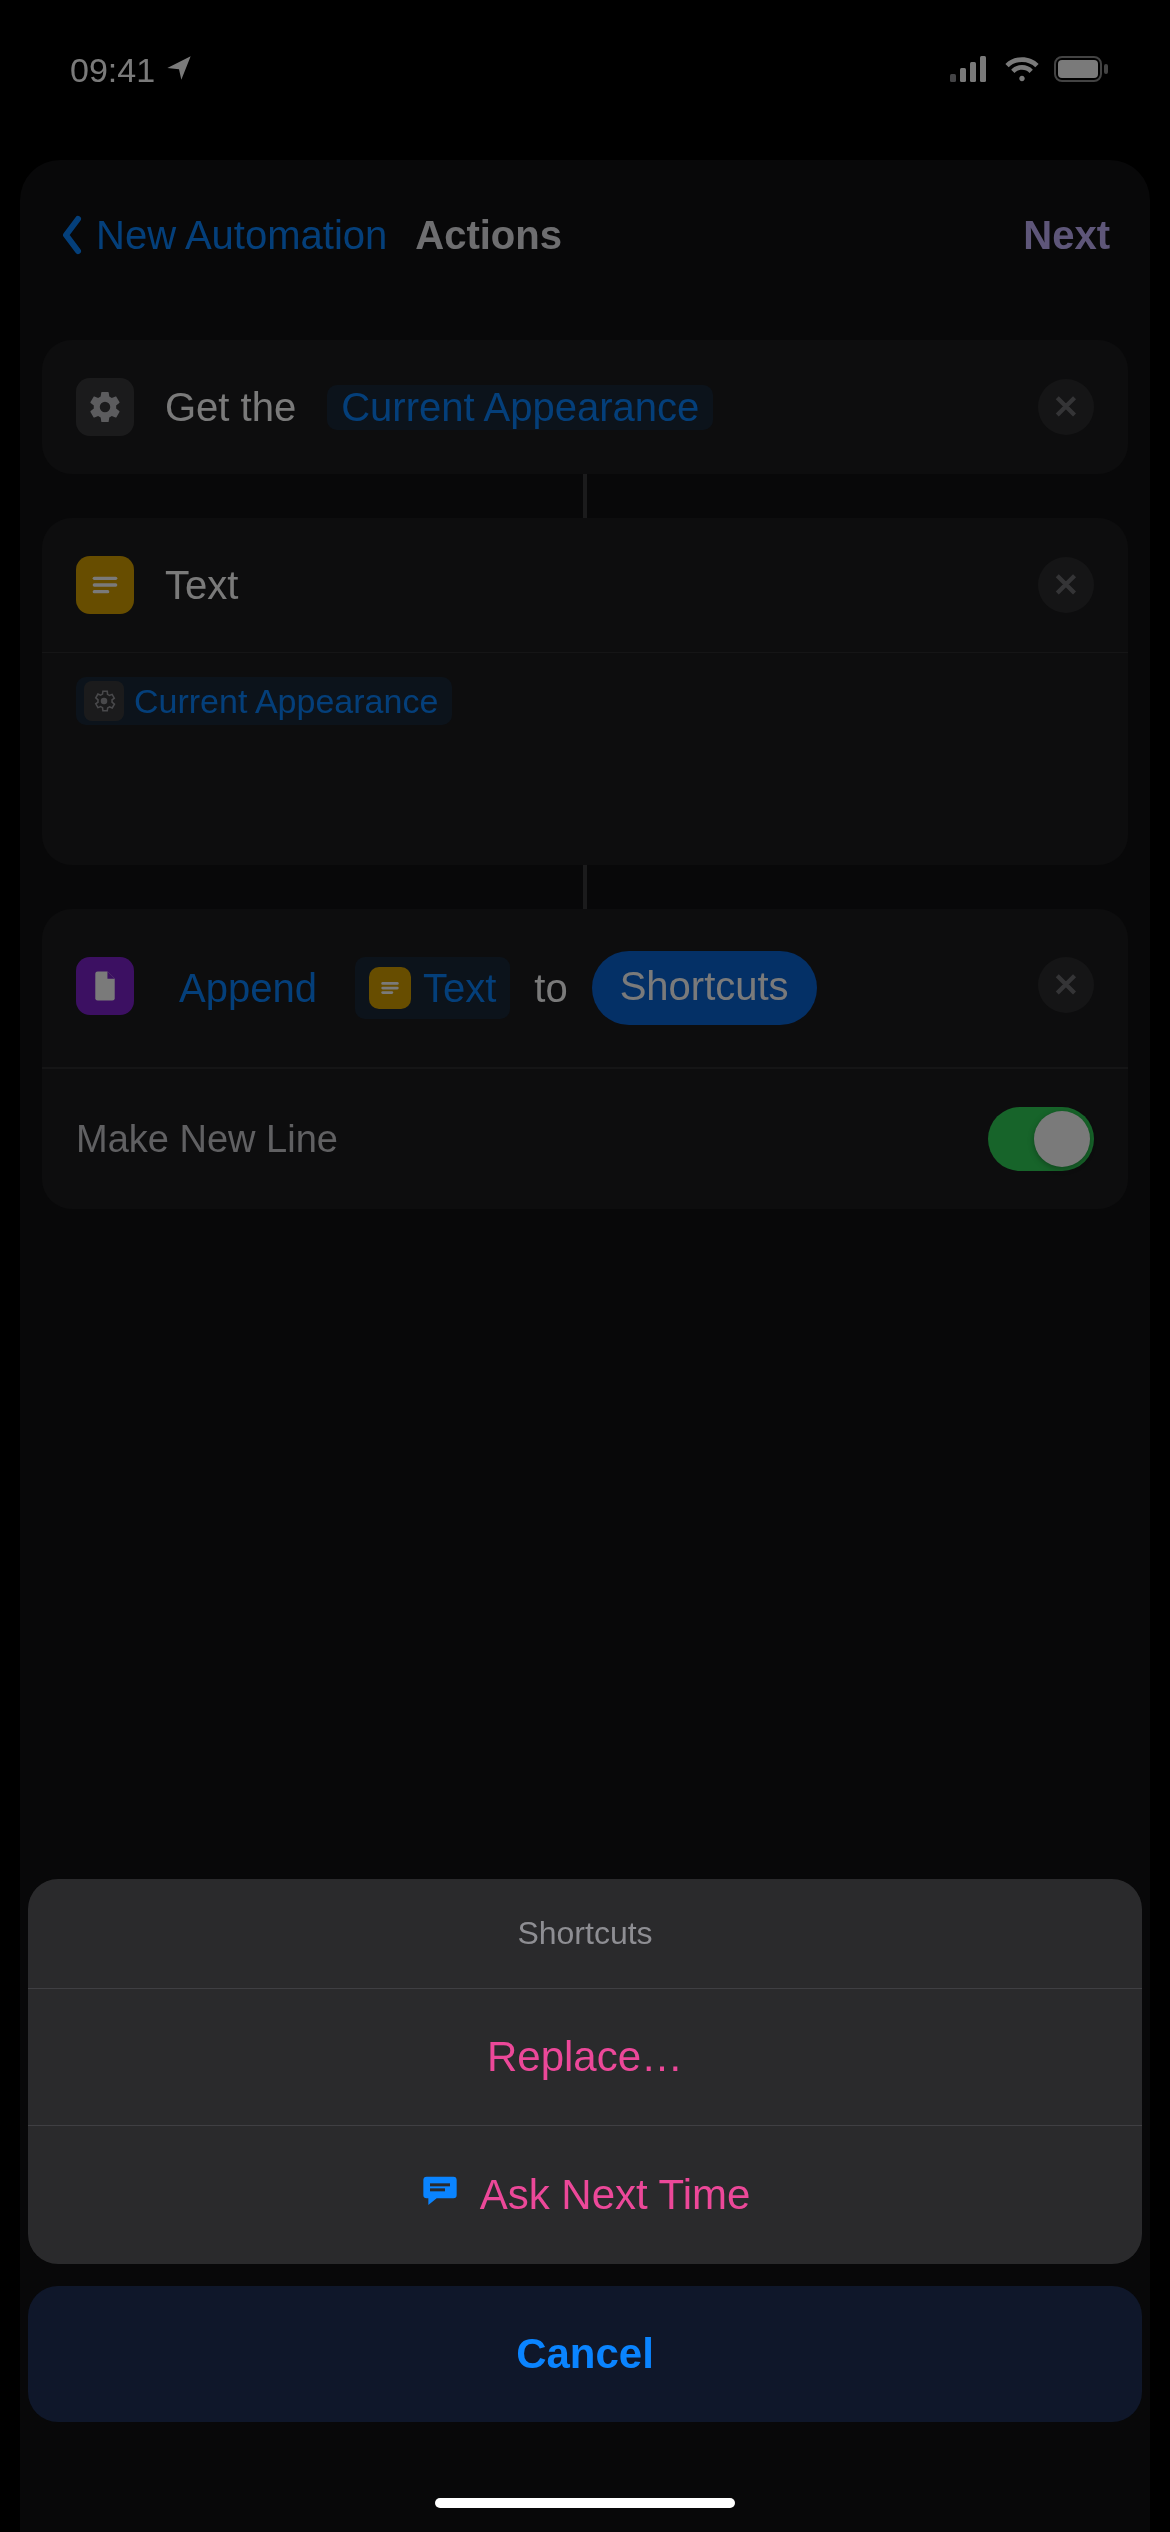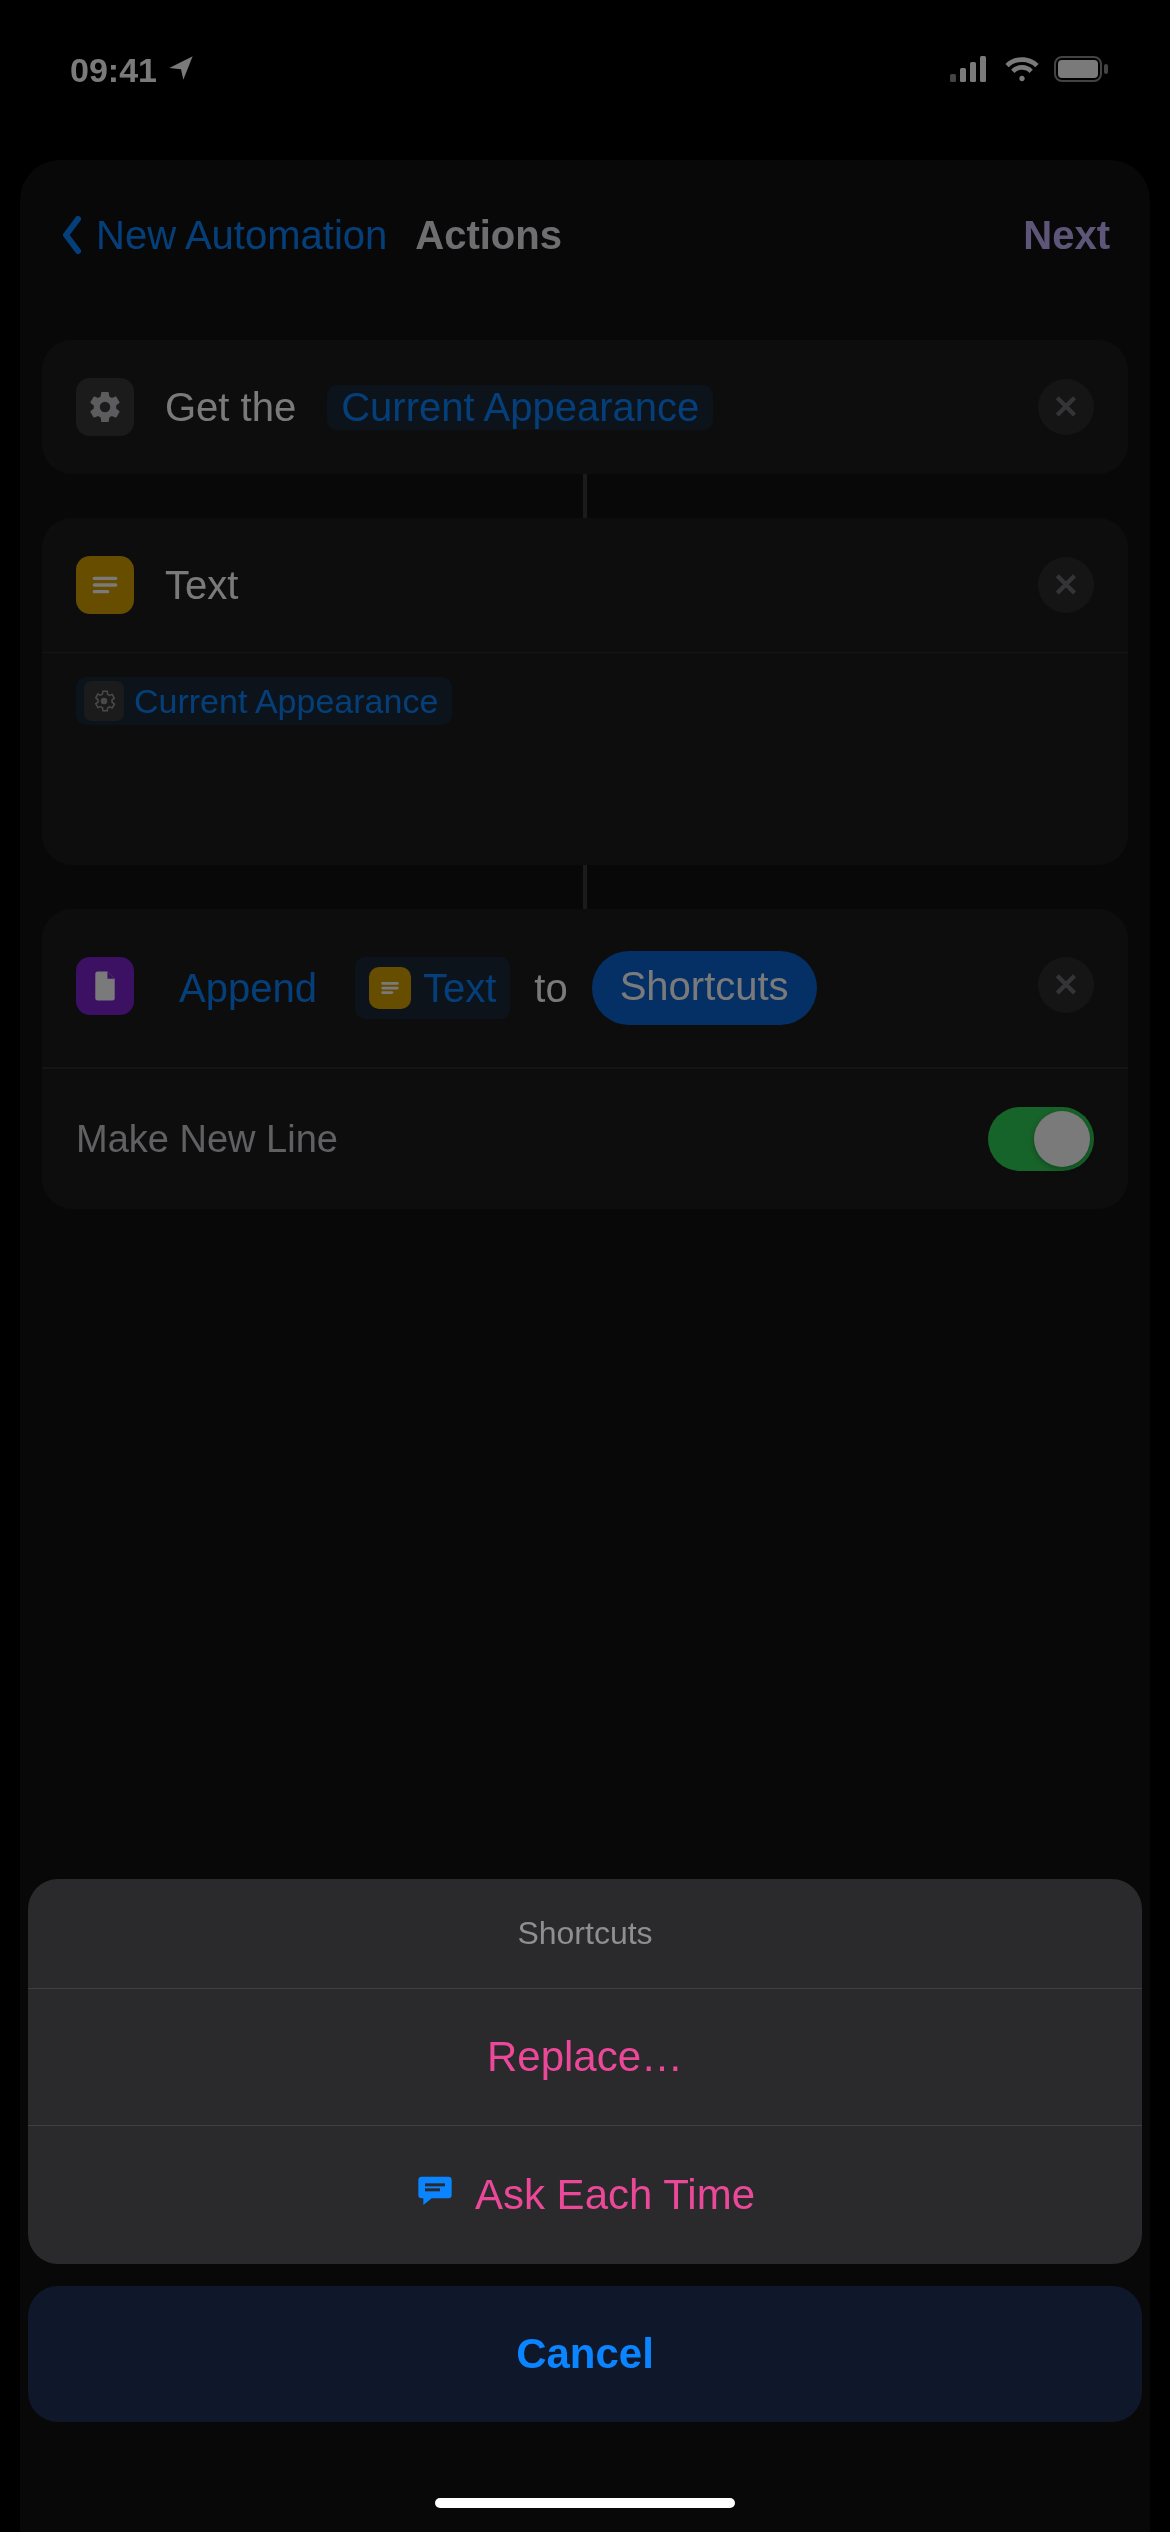--- a/index.html
+++ b/index.html
@@ -28,21 +28,21 @@
   
   .status-bar {
     position: absolute;
     top: 0; left: 0; right: 0;
     height: 140px;
     display: flex;
     align-items: center;
     justify-content: space-between;
     padding: 0 60px 0 70px;
     font-size: 34px;
-    font-weight: 700;
+    font-weight: 400;
     z-index: 10;
   }
   .status-left { display: flex; align-items: center; gap: 10px; }
   .status-right { display: flex; align-items: center; gap: 14px; }
   .loc-icon { display:inline-block; }
 
   
   .sheet {
     position: absolute;
     top: 160px;
@@ -428,21 +428,21 @@
       <span>Replace…</span>
     </div>
     <div class="sheet-item">
       <span>
         <svg width="40" height="40" viewBox="0 0 24 24" fill="#0a84ff">
             <path d="M4 4h16a2 2 0 0 1 2 2v9a2 2 0 0 1-2 2H10l-5 4v-4H4a2 2 0 0 1-2-2V6a2 2 0 0 1 2-2z"></path>
             <rect x="6" y="8" width="12" height="1.8" fill="#2a2a2c"></rect>
             <rect x="6" y="11" width="9" height="1.8" fill="#2a2a2c"></rect>
           </svg>
       </span>
-      <span>Ask Each Time</span>
+      <span>Ask Next Time</span>
     </div>
   </div>
   <div class="sheet-cancel">
     <span>Cancel</span>
   </div>
 </div>
 
 <div class="home-indicator"></div>
 
 </body></html>

